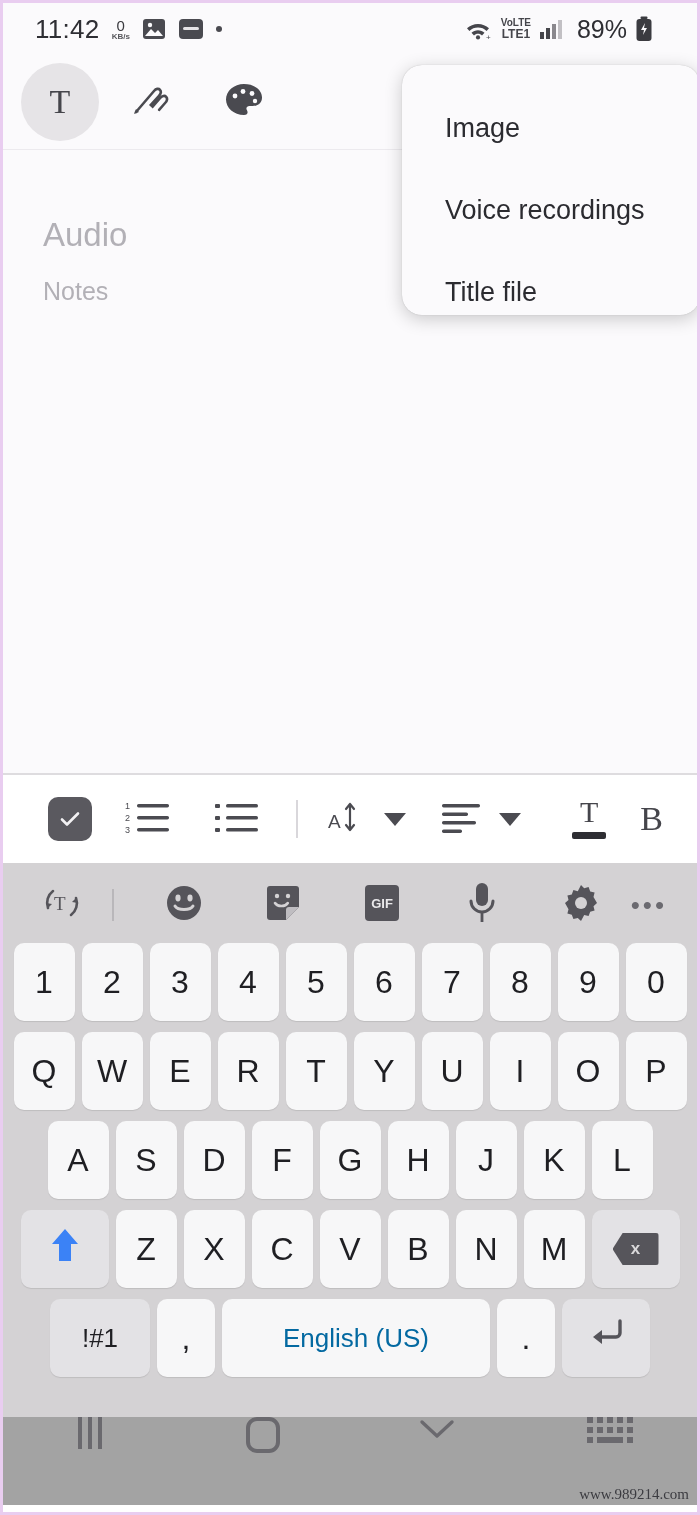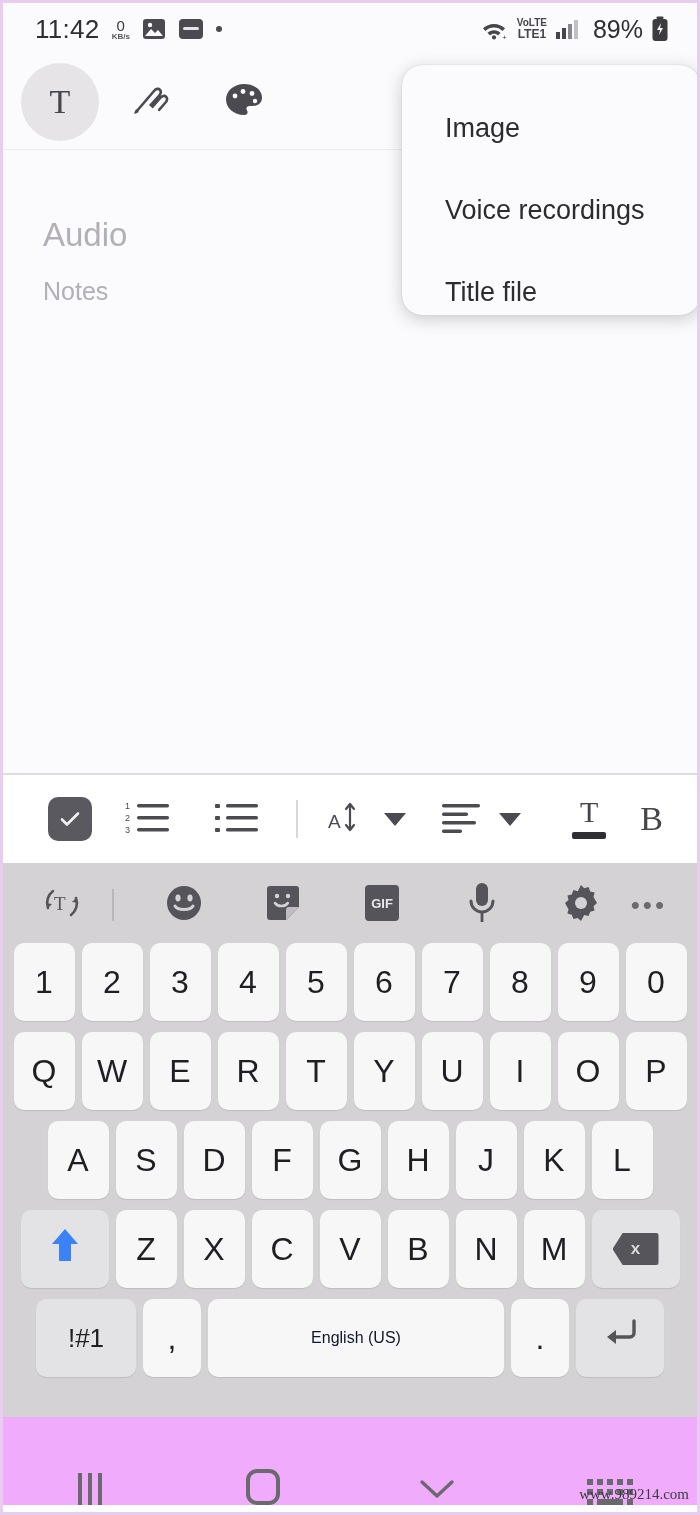--- a/index.html
+++ b/index.html
@@ -14,21 +14,21 @@
     width: 700px; height: 1515px;
     border: 3px solid #e9cdf0;
     background: #ffffff;
     overflow: hidden;
   }
 
   
   .statusbar {
     height: 52px;
     display: flex; align-items: center;
-    padding: 0 28px 0 32px;
+    padding: 0 44px 0 32px;
     background: #fbfafc;
   }
   .sb-left { display: flex; align-items: center; gap: 12px; flex: 1; }
   .sb-right { display: flex; align-items: center; gap: 8px; }
   .sb-clock { font-size: 26px; color: #2e2e33; letter-spacing: .3px; }
   .sb-net { display: flex; flex-direction: column; align-items: center; line-height: 1; }
   .sb-net .n1 { font-size: 15px; color: #3a3a3f; }
   .sb-net .n2 { font-size: 8px; color: #57575c; font-weight: bold; }
   .sb-icon { display: inline-flex; align-items: center; justify-content: center; }
   .sb-dot { width: 6px; height: 6px; border-radius: 50%; background: #4a4a50; }
@@ -111,31 +111,31 @@
     display: flex; align-items: center; justify-content: center;
     font-size: 32px; color: #1f1f23;
     box-shadow: 0 1px 1px rgba(0,0,0,.10);
   }
   .key.fn { background: #e3e2e5; }
   .key.shift { width: 88px; }
   .key.back { width: 88px; }
   .key.sym { width: 100px; font-size: 26px; }
   .key.comma { width: 58px; }
   .key.period { width: 58px; }
-  .key.space { width: 296px; font-size: 16px; color: #0f172a; }
+  .key.space { width: 268px; font-size: 26px; color: #0369a1; }
   .key.enter { width: 88px; }
   .bksp-glyph {
     width: 46px; height: 32px; background: #56555b;
     clip-path: polygon(22% 0, 100% 0, 100% 100%, 22% 100%, 0 50%);
     display: flex; align-items: center; justify-content: center;
     color: #d9d8da; font-size: 17px; font-weight: bold; border-radius: 3px;
   }
 
   
-  .navbar { height: 88px; background: #f0abfc; display: flex; align-items: flex-end; position: relative; }
+  .navbar { height: 88px; background: #a3a3a3; display: flex; align-items: flex-start; position: relative; }
   .nav-slot { flex: 1; display: flex; align-items: center; justify-content: center; color: #6a696e; }
   .nav-recents { display: flex; gap: 6px; }
   .nav-recents i { display: block; width: 4px; height: 32px; background: #6a696e; }
   .nav-home { width: 34px; height: 36px; border: 4px solid #6a696e; border-radius: 11px; }
   .kbdots { display: grid; grid-template-columns: repeat(5, 6px); grid-auto-rows: 6px; gap: 4px; }
   .kbdots i { background: #6a696e; display: block; width: 6px; height: 6px; }
   .kbdots i.wide { grid-column: span 3; width: 100%; }
   .watermark {
     position: absolute; right: 8px; bottom: 2px;
     font-size: 15px; color: #3b3b40;

